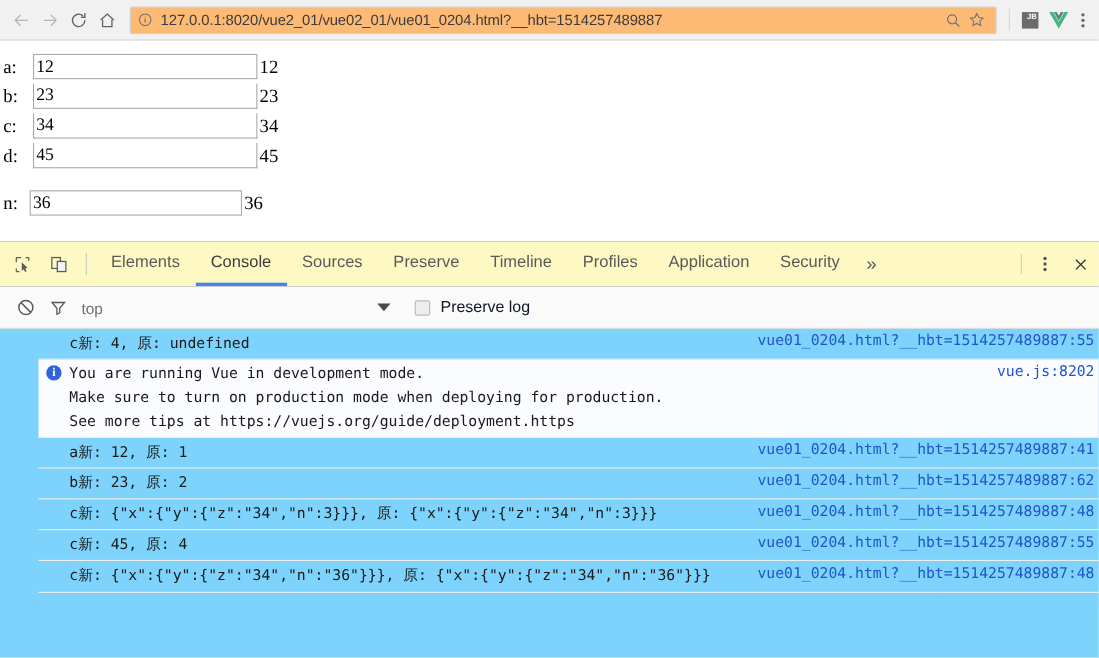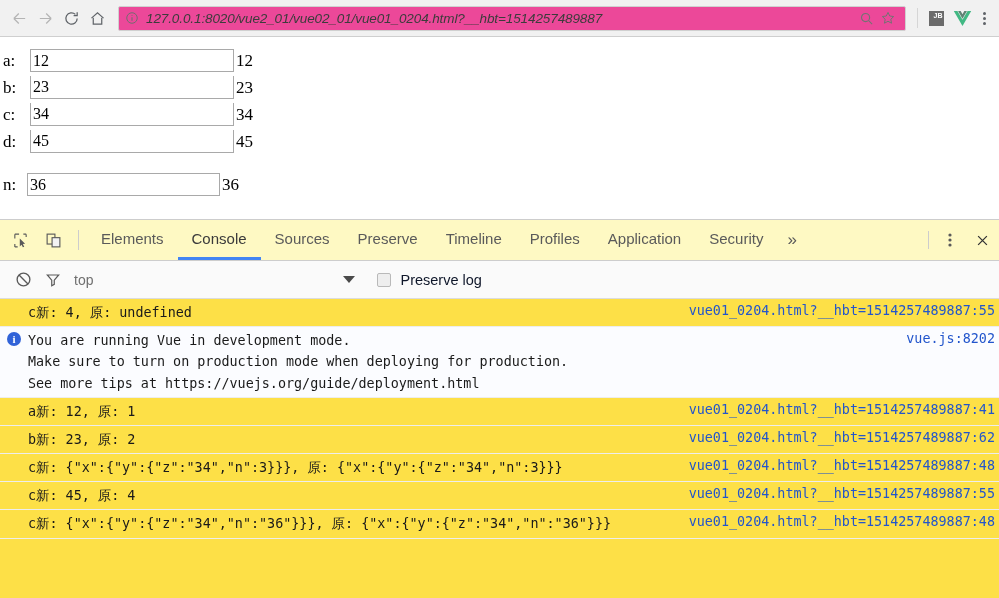--- a/index.html
+++ b/index.html
@@ -27,28 +27,27 @@
     color: #b4b4b4;
     flex: 0 0 auto;
   }
   .nav-btn.enabled { color: #5f6368; }
   .nav-btn svg { display: block; }
 
   .omnibox {
     flex: 1 1 auto;
     height: 25px;
     margin: 0 6px 0 8px;
-    background: #ec4899;
+    background: #fdba74;
     border: 1px solid #d0d0d0;
     border-radius: 2px;
     display: flex;
     align-items: center;
     padding: 0 6px;
     min-width: 0;
-    font-style: italic;
   }
   .omnibox .info-circle {
     flex: 0 0 auto;
     margin-right: 7px;
     color: #6d6d6d;
     display: flex; align-items: center;
   }
   .omnibox .url {
     flex: 1 1 auto;
     font-size: 13.5px;
@@ -233,21 +232,22 @@
     font-size: 14.5px;
     color: #0f172a;
   }
 
   
   .console {
     flex: 1 1 auto;
     overflow: hidden;
     font-family: "DejaVu Sans Mono", monospace;
     font-size: 13.4px;
-    background: #fde047;
+    background: #7dd3fc;
+    padding-left: 35px;
   }
   .log-row {
     position: relative;
     border-bottom: 1px solid #ededed;
     padding: 3px 0 3px 0;
     min-height: 24px;
     display: flex;
     align-items: flex-start;
   }
   .log-row.info {
@@ -468,21 +468,21 @@
       <div class="log-msg">c新: 4, 原: undefined</div>
       <div class="log-src">vue01_0204.html?__hbt=1514257489887:55</div>
     </div>
 
     <div class="log-row info">
       <div class="log-gutter">
         <span class="icon-info">i</span>
       </div>
       <div class="log-msg">You are running Vue in development mode.
 Make sure to turn on production mode when deploying for production.
-See more tips at https://vuejs.org/guide/deployment.html</div>
+See more tips at https://vuejs.org/guide/deployment.https</div>
       <div class="log-src">vue.js:8202</div>
     </div>
 
     <div class="log-row">
       <div class="log-gutter"></div>
       <div class="log-msg">a新: 12, 原: 1</div>
       <div class="log-src">vue01_0204.html?__hbt=1514257489887:41</div>
     </div>
 
     <div class="log-row">

